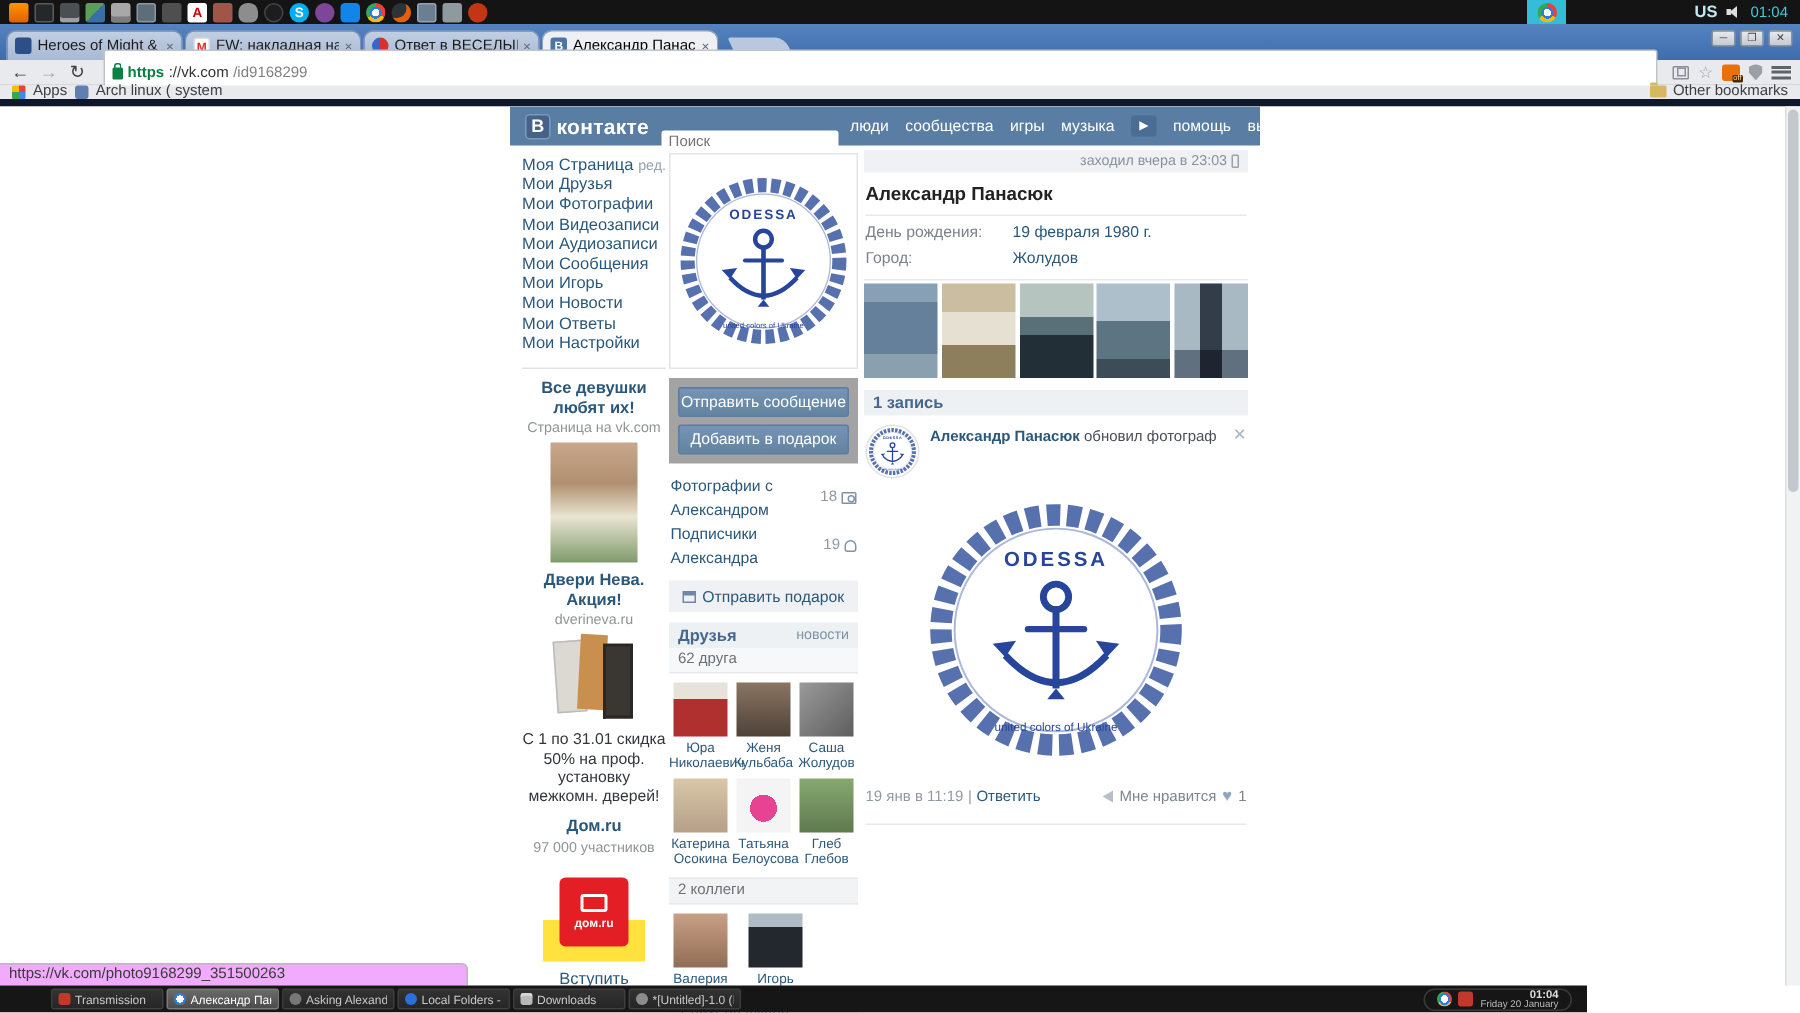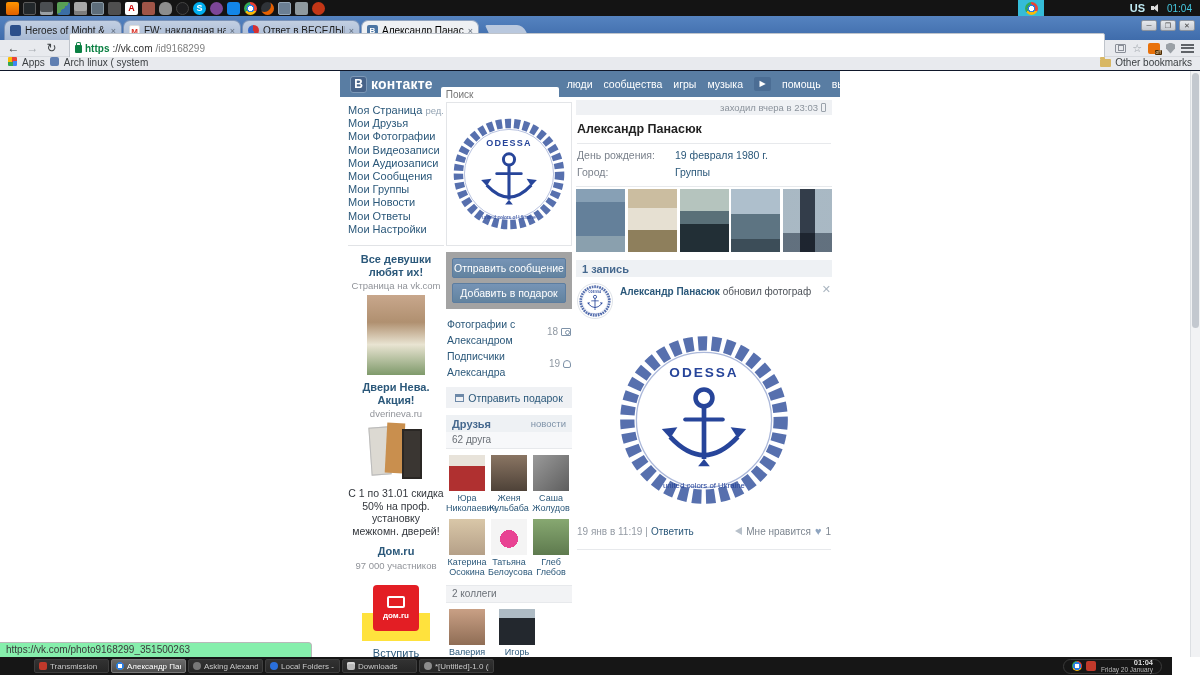--- a/index.html
+++ b/index.html
@@ -69,21 +69,21 @@
   .url-path{color:#808080;}
   .url-right{display:flex;align-items:center;gap:6px;}
   .star-glyph{color:#9aa0a6;font-size:11px;}
   .ext-off{width:12px;height:11px;background:#e8710a;border-radius:2px;position:relative;}
   .ext-off::after{content:"off";position:absolute;bottom:-1px;right:-2px;background:#4a2a00;color:#ffd9a8;font-size:5px;line-height:5px;padding:0 1px;border-radius:1px;}
   .device-icon{width:11px;height:9px;border:1px solid #8a8f98;border-radius:1px;position:relative;}
   .device-icon::after{content:"";position:absolute;right:1px;bottom:1px;width:4px;height:4px;border:1px solid #8a8f98;}
   .menu-glyph{width:13px;height:9px;border-top:2px solid #5f6368;border-bottom:2px solid #5f6368;position:relative;}
   .menu-glyph::after{content:"";position:absolute;left:0;right:0;top:1.5px;height:2px;background:#5f6368;}
 
-  .bookbar{position:absolute;top:57px;left:0;width:1200px;height:14px;background:#e8eaee;display:flex;align-items:flex-start;padding:0 8px;gap:5px;font-size:10px;color:#3c4043;border-bottom:1px solid #0f172a;}
+  .bookbar{position:absolute;top:57px;left:0;width:1200px;height:14px;background:#e8eaee;display:flex;align-items:flex-end;padding:0 8px;gap:5px;font-size:10px;color:#3c4043;border-bottom:5px solid #0f172a;}
   .apps-grid{width:9px;height:9px;background:conic-gradient(#ea4335 0 25%,#4285f4 0 50%,#34a853 0 75%,#fbbc05 0 100%);border-radius:1px;}
   .bm-fav{width:9px;height:9px;background:#5f7fb2;border-radius:2px;}
   .bookbar .right{margin-left:auto;display:flex;align-items:center;gap:4px;}
   .folder-glyph{width:11px;height:8px;background:#d8b763;border-radius:1px;position:relative;}
   .folder-glyph::before{content:"";position:absolute;top:-2px;left:0;width:5px;height:2px;background:#d8b763;border-radius:1px 1px 0 0;}
 
   
   .page{position:absolute;top:71px;left:0;width:1200px;height:586px;background:#fff;}
   .scrollbar{position:absolute;right:0;top:0;bottom:0;width:10px;background:#f1f2f4;border-left:1px solid #dcdfe3;}
   .scroll-thumb{position:absolute;top:2px;left:1px;width:7px;height:255px;background:#c3c8cf;border-radius:4px;}
@@ -182,22 +182,22 @@
   .post-close{color:#aab5c0;font-size:11px;flex:none;padding-left:4px;}
   .post-img{margin:10px auto 0;width:182px;height:182px;}
   .post-img svg{width:182px;height:182px;}
   .post-foot{display:flex;align-items:center;margin-top:14px;font-size:10px;color:#939aa3;padding-bottom:12px;border-bottom:1px solid #e7e9ec;}
   .post-foot .sep{margin:0 3px;}
   .post-foot .rt{margin-left:auto;display:flex;align-items:center;gap:4px;color:#7d8690;}
   .share-ic{width:0;height:0;border-top:4px solid transparent;border-bottom:4px solid transparent;border-right:7px solid #b7c0ca;}
   .heart{color:#8fa5c0;font-size:11px;}
 
   
-  .status-bubble{position:absolute;left:0;bottom:18px;width:312px;height:15px;background:#86efac;border:1px solid #b9b9b9;border-left:none;border-bottom:none;border-radius:0 4px 0 0;font-size:10px;color:#3a3a3a;line-height:13px;padding:0 6px;z-index:40;white-space:nowrap;overflow:hidden;}
-  .taskbar{position:absolute;left:0;top:657px;width:1172px;height:18px;background:#161616;display:flex;align-items:center;padding-left:34px;z-index:50;}
+  .status-bubble{position:absolute;left:0;bottom:18px;width:312px;height:15px;background:#f0abfc;border:1px solid #b9b9b9;border-left:none;border-bottom:none;border-radius:0 4px 0 0;font-size:10px;color:#3a3a3a;line-height:13px;padding:0 6px;z-index:40;white-space:nowrap;overflow:hidden;}
+  .taskbar{position:absolute;left:0;top:657px;width:1058px;height:18px;background:#161616;display:flex;align-items:center;padding-left:34px;z-index:50;}
   .task-item{width:75px;height:14px;margin-right:2px;background:linear-gradient(#323232,#262626);border:1px solid #3e3e3e;border-radius:2px;display:flex;align-items:center;gap:3px;padding:0 4px;font-size:8px;color:#c9c9c9;}
   .task-item .ic{width:8px;height:8px;}
   .task-item .tl{white-space:nowrap;overflow:hidden;flex:1;}
   .task-item.active{background:linear-gradient(#6a6a6a,#4c4c4c);border-color:#7a7a7a;color:#fff;}
   .tray{margin-left:auto;margin-right:10px;display:flex;align-items:center;gap:5px;border:1px solid #3a3a3a;border-radius:8px;padding:1px 8px;height:15px;}
   .tray .ic{width:10px;height:10px;}
   .tray-clock{text-align:right;color:#ddd;line-height:1;}
   .tray-time{font-size:7.5px;font-weight:bold;}
   .tray-date{font-size:6.5px;color:#bbb;margin-top:1px;}
 
@@ -360,21 +360,21 @@
           <span class="menu-item lnk">Моя Страница</span>
           <span class="menu-edit">ред.</span>
         </div>
         <div>
 
         <div class="menu-item lnk">Мои Друзья</div>
             <div class="menu-item lnk">Мои Фотографии</div>
             <div class="menu-item lnk">Мои Видеозаписи</div>
             <div class="menu-item lnk">Мои Аудиозаписи</div>
             <div class="menu-item lnk">Мои Сообщения</div>
-            <div class="menu-item lnk">Мои Группы</div>
+            <div class="menu-item lnk">Мои Игорь</div>
             <div class="menu-item lnk">Мои Новости</div>
             <div class="menu-item lnk">Мои Ответы</div>
             <div class="menu-item lnk">Мои Настройки</div>
           </div>
 
         <div class="ads">
           <div class="ad-title lnk">Все девушки любят их!</div>
           <div class="ad-sub">Страница на vk.com</div>
           <div class="ad-img woman"></div>
 
@@ -490,21 +490,21 @@
           <span class="phone-ic"></span>
         </div>
         <div class="name-card">
           <div class="profile-name">Александр Панасюк</div>
           <div class="info-row">
             <span class="lbl">День рождения:</span>
             <span class="lnk">19 февраля 1980 г.</span>
           </div>
           <div class="info-row">
             <span class="lbl">Город:</span>
-            <span class="lnk">Группы</span>
+            <span class="lnk">Жолудов</span>
           </div>
         </div>
 
         <div class="photos-row">
           <div class="photo p1"></div>
           <div class="photo p2"></div>
           <div class="photo p3"></div>
           <div class="photo p4"></div>
           <div class="photo p5"></div>
         </div>

